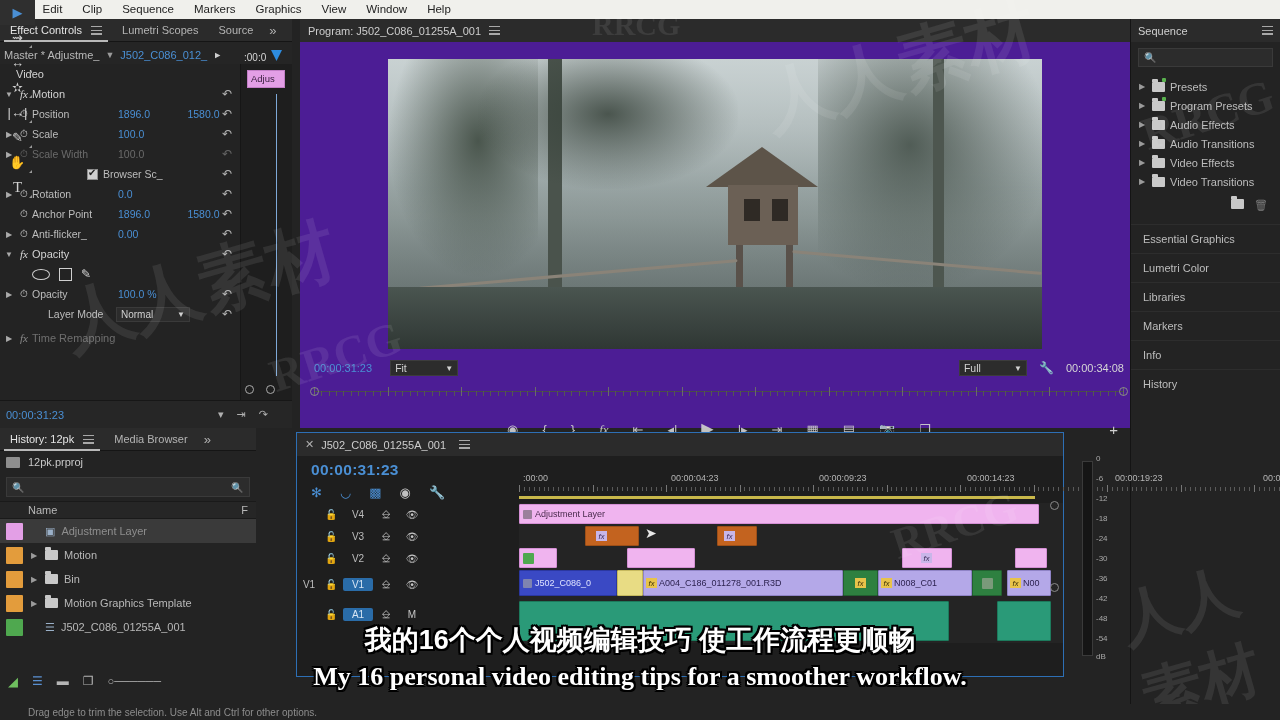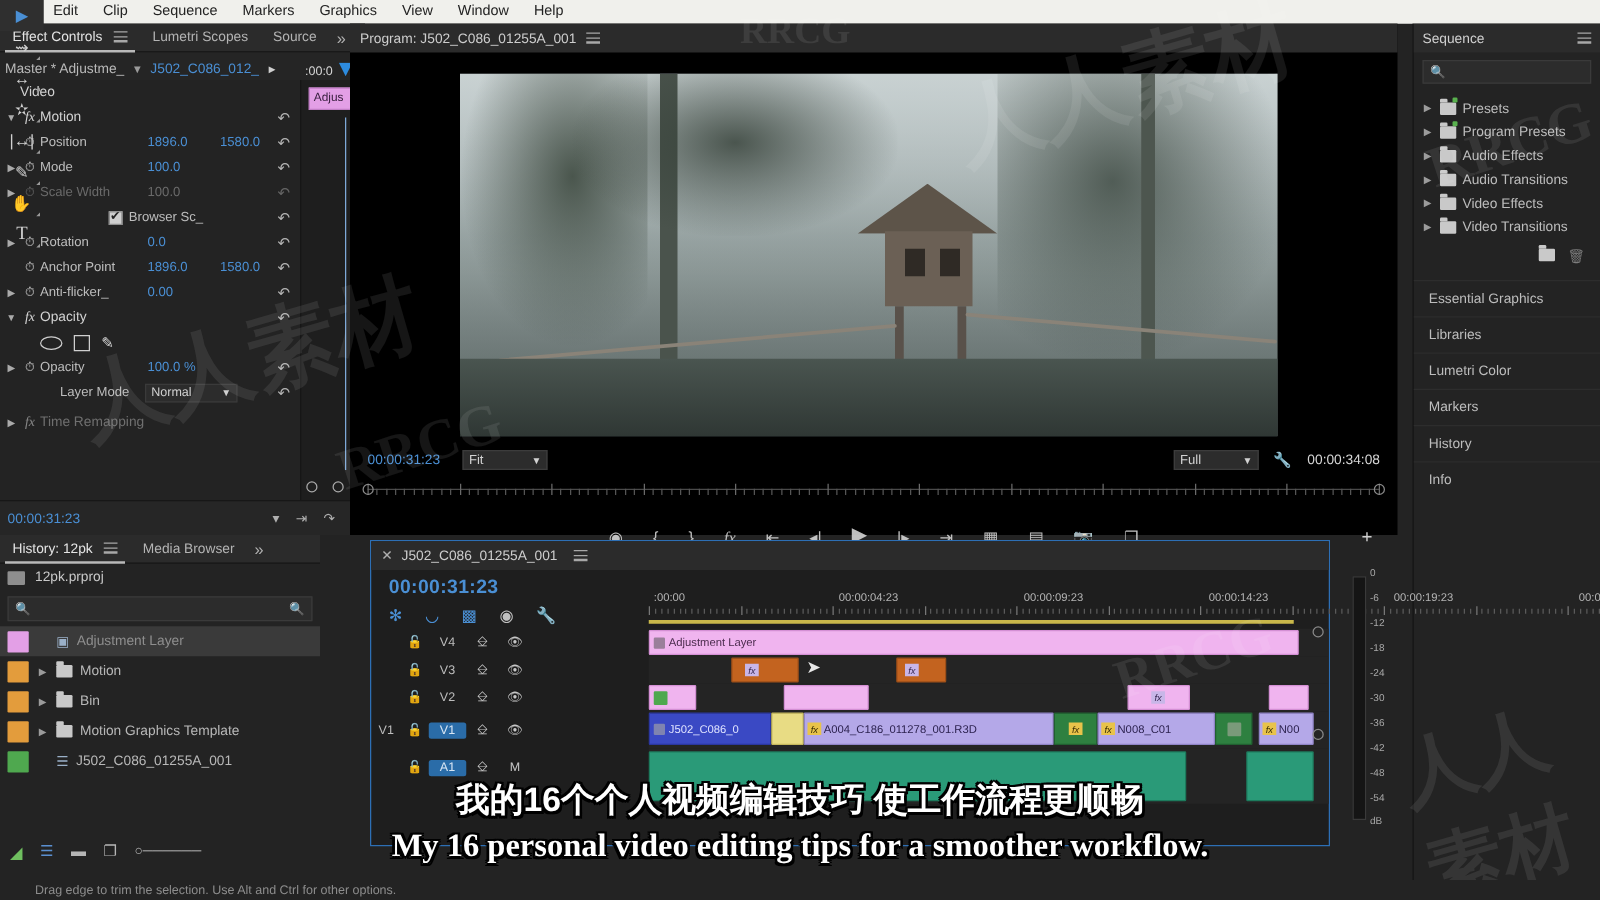--- a/index.html
+++ b/index.html
@@ -50,21 +50,21 @@
   .ec-head .dd { color:#9a9a9a; font-size:9px; }
   .ec-head .tri { color:#cfcfcf; font-size:9px; }
   .ec-body { position:absolute; left:0; top:45px; width:240px; bottom:28px; background:#232323; overflow:hidden;}
   .ec-rightstrip { position:absolute; left:240px; top:45px; width:52px; bottom:28px; background:#1e1e1e; border-left:1px solid #161616;}
   .ec-row { height:20px; display:flex; align-items:center; font-size:10.5px; color:#bdbdbd; padding-left:2px; position:relative; }
   .ec-row .arrow { width:14px; text-align:center; color:#aaa; font-size:8px; }
   .ec-row .fx { width:16px; text-align:center; color:#d8d8d8; font-style:italic; font-family:"Liberation Serif", serif; font-size:11px;}
   .ec-row .stopw { width:16px; text-align:center; color:#cccccc; font-size:10px; }
   .ec-row .lbl { width:86px; color:#bdbdbd; overflow:hidden; white-space:nowrap;}
   .ec-row .val { color:#4a8fd4; font-size:10.5px; width:58px; }
-  .ec-row .val2 { color:#4a8fd4; font-size:10.5px; width:55px; }
+  .ec-row .val2 { color:#4a8fd4; font-size:10.5px; width:55px;text-align:center; }
   .ec-row.dim .lbl, .ec-row.dim .val { color:#6a6a6a; }
   .ec-row.dim .stopw { color:#6a6a6a; }
   .ec-row .reset { position:absolute; right:8px; top:3px; color:#b4b4b4; font-size:12px; }
   .ec-row .grp { font-size:11px; color:#d2d2d2; }
   .ec-check { width:11px;height:11px;background:#cfcfcf;border:1px solid #8f8f8f;display:inline-block;
     position:relative; margin-right:5px;}
   .ec-check::after{content:"✔";position:absolute;left:0px;top:-3px;font-size:10px;color:#222;}
   .shapes { display:flex; gap:9px; padding-left:30px; align-items:center; }
   .shapes .el { width:18px;height:11px;border:1.4px solid #cfcfcf;border-radius:50%; }
   .shapes .sq { width:13px;height:13px;border:1.4px solid #cfcfcf; }
@@ -83,21 +83,21 @@
     position:absolute; left:6px; top:6px; width:38px; height:18px; background:#e39fe6;
     border:1px solid #c27ec6; color:#3a2040; font-size:9.5px; line-height:16px; padding-left:3px; overflow:hidden;
   }
   .ec-tcmini { position:absolute; left:3px; top:-12px; font-size:10px; color:#d6d6d6; }
   .ec-phead { position:absolute; left:30px; top:-14px; width:11px;height:11px;background:#2d8ce0; clip-path:polygon(0 0,100% 0,50% 100%); }
   .ec-playline { position:absolute; left:35px; top:30px; bottom:24px; width:1px; background:#7ea9d8; }
   .ec-circles { position:absolute; bottom:6px; left:4px; display:flex; gap:12px; }
   .ec-circles span { width:9px;height:9px;border:1.3px solid #aaa;border-radius:50%; display:block;}
 
   
-  #program { left:280px; top:19px; width:838px; height:409px; background:#000000; }
+  #program { left:300px; top:19px; width:838px; height:409px; background:#4c1d95; }
   .pm-tab { height:23px; display:flex; align-items:center; padding-left:8px; font-size:11px; color:#cdcdcd; background:#2b2b2b;}
   .pm-video {
     position:absolute; left:88px; top:40px; width:654px; height:290px;
     background:linear-gradient(#b9c4c6 0%, #a9b4b5 25%, #8e9a99 55%, #6e7a79 80%, #55605f 100%);
     overflow:hidden;
   }
   .fog { position:absolute; inset:0; background:linear-gradient(180deg, rgba(206,214,214,.75), rgba(150,162,160,.25) 45%, rgba(90,100,98,.55)); }
   .tree { position:absolute; background:#3f4a44; }
   .hut-roof { position:absolute; left:318px; top:88px; width:112px; height:40px; background:#5d5449; clip-path:polygon(50% 0,100% 100%,0 100%); }
   .hut-body { position:absolute; left:340px; top:126px; width:70px; height:60px; background:#6b6055; }
@@ -259,21 +259,21 @@
         <span class="arrow"></span>
         <span class="stopw">⏱</span>
         <span class="lbl">Position</span>
         <span class="val">1896.0</span>
         <span class="val2">1580.0</span>
         <span class="reset">↶</span>
       </div>
       <div class="ec-row">
         <span class="arrow">▶</span>
         <span class="stopw">⏱</span>
-        <span class="lbl">Mode</span>
+        <span class="lbl">Scale</span>
         <span class="val">100.0</span>
         <span class="reset">↶</span>
       </div>
       <div class="ec-row dim">
         <span class="arrow">▶</span>
         <span class="stopw">⏱</span>
         <span class="lbl">Scale Width</span>
         <span class="val">100.0</span>
         <span class="reset" style="opacity:.45">↶</span>
       </div>
@@ -588,44 +588,48 @@
         <span class="folder"></span>
         <span>Video Transitions</span>
       </div>
     </div>
     <div class="fx-foot">
       <span class="folder"></span>
       <span style="color:#7d7d7d;font-size:11px">🗑</span>
     </div>
     <div style="margin-top:6px">
       <div class="stackbtn">Essential Graphics</div>
+      <div class="stackbtn">Lumetri Color</div>
       <div class="stackbtn">Libraries</div>
-      <div class="stackbtn">Lumetri Color</div>
       <div class="stackbtn">Markers</div>
+      <div class="stackbtn">Info</div>
       <div class="stackbtn">History</div>
-      <div class="stackbtn">Info</div>
     </div>
   </div>
 
   <div class="panel" id="project">
     <div class="tabbar pj-tabbar">
       <div class="tab active">
         <span>History: 12pk</span>
         <span class="hamb"><i></i><i></i><i></i></span>
       </div>
       <div class="tab">Media Browser</div>
       <div class="chev2">»</div>
     </div>
     <div class="pj-crumb">
       <span class="pj-crumbicon"></span>
       <span>12pk.prproj</span>
     </div>
     <div class="pj-search">
       <span style="font-size:10px">🔍</span>
       <span style="font-size:10px;color:#9a9a9a">🔍</span>
+    </div>
+    <div class="pj-colhead">
+      <span>Name</span>
+      <span style="margin-left:auto;padding-right:8px">F</span>
     </div>
 
     <div class="pj-row sel">
       <span class="pj-swatch" style="background:#e39fe6"></span>
       <span class="pj-car"></span>
       <span style="color:#9ab0c8;font-size:11px">▣</span>
       <span style="color:#8e8e8e">Adjustment Layer</span>
     </div>
     <div class="pj-row">
       <span class="pj-swatch" style="background:#e39c3c"></span>

